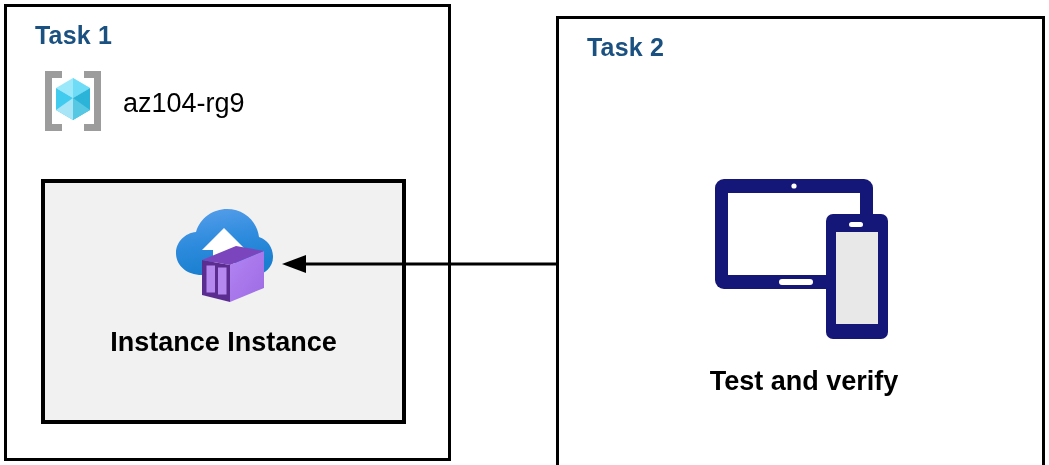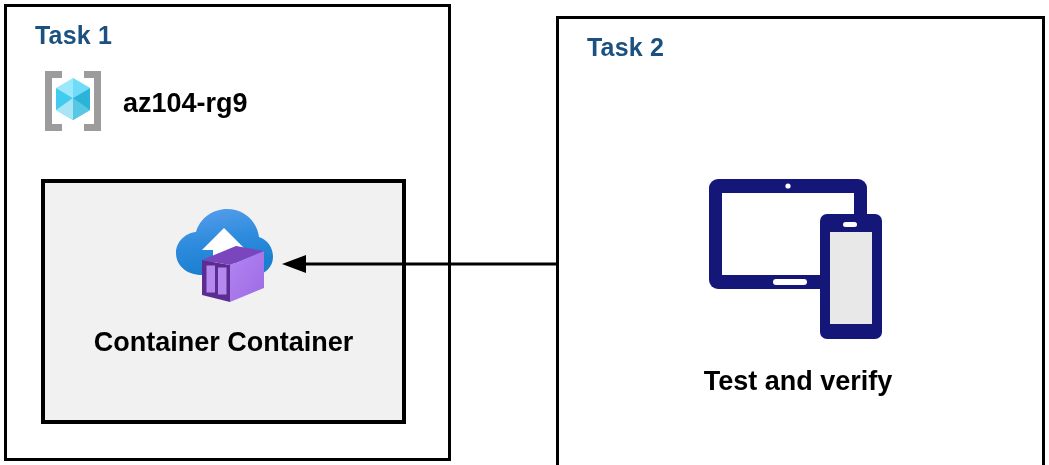--- a/index.html
+++ b/index.html
@@ -43,21 +43,21 @@
   #resource-group-row {
     position: absolute;
     left: 30px;
     top: 58px;
     display: flex;
     align-items: center;
     gap: 14px;
   }
   #resource-group-name {
     font-size: 27px;
-    font-weight: bold;
+    font-weight: normal;
     color: #000000;
     white-space: nowrap;
   }
 
   
   #resource-card {
     position: absolute;
     left: 34px;
     top: 172px;
     width: 365px;
@@ -77,21 +77,21 @@
     margin-top: 20px;
     font-size: 27px;
     font-weight: bold;
     color: #000000;
     white-space: nowrap;
   }
 
   
   #devices-block {
     position: absolute;
-    left: 89px;
+    left: 95px;
     top: 155px;
     width: 300px;
     display: flex;
     flex-direction: column;
     align-items: center;
   }
   #devices-label {
     margin-top: 18px;
     font-size: 27px;
     font-weight: bold;
@@ -170,21 +170,21 @@
 
           <path d="M30 57 L30 92 L58 99 L58 62 Z" fill="#5C2D91"></path>
           <path d="M58 62 L58 99 L92 85 L92 48 Z" fill="url(#boxSide)"></path>
           <path d="M30 57 L58 62 L92 48 L64 43 Z" fill="#7B45BE"></path>
 
           <rect x="34.5" y="62.5" width="8.5" height="27" fill="#B588F0"></rect>
           <rect x="46" y="64.5" width="8.5" height="27" fill="#B588F0"></rect>
         </svg>
       </span>
 
-      <span id="resource-card-label">Container Container</span>
+      <span id="resource-card-label">Instance Instance</span>
     </div>
 
   </div>
 
   <svg id="connector-arrow" viewBox="0 0 400 36">
     <line x1="26" y1="18" x2="400" y2="18" stroke="#000000" stroke-width="3"></line>
     <path d="M4 18 L28 9 L28 27 Z" fill="#000000"></path>
   </svg>
 
   <div id="panel-task-2" class="task-panel">

